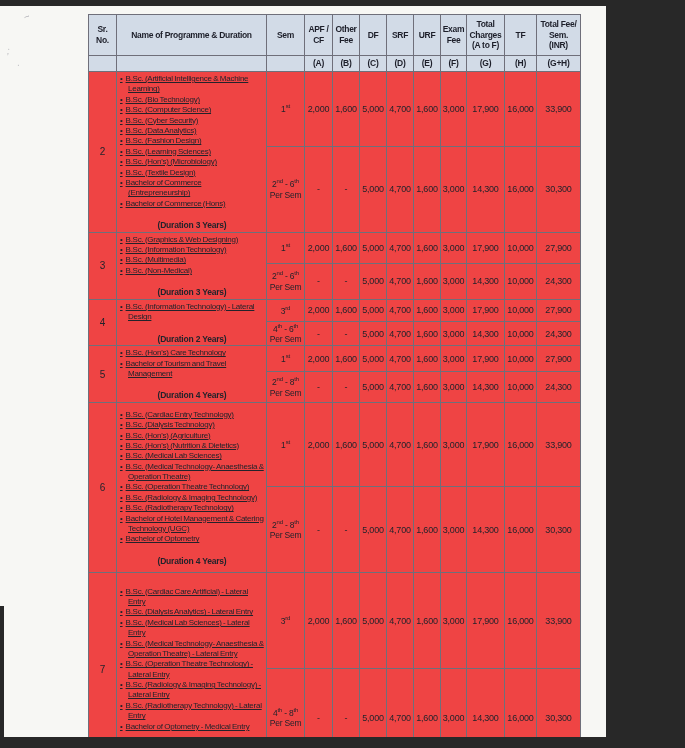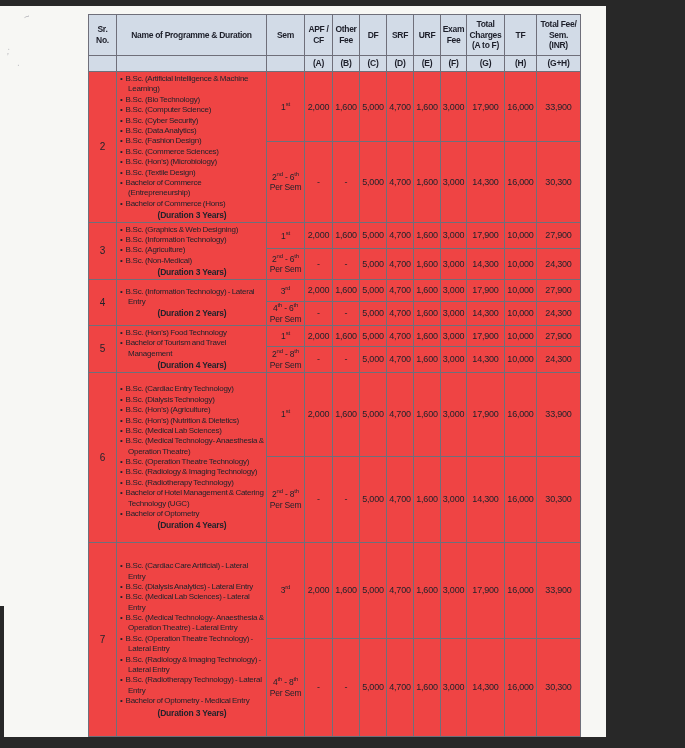--- a/index.html
+++ b/index.html
@@ -35,23 +35,23 @@
     font-size:8.5px;letter-spacing:-0.3px;
     text-align:center;padding:1px;
     white-space:pre-line;line-height:1.25;
     color:#1d1f2a;
   }
   tr.hrow1 th{height:38px;}
   tr.hrow2 th{height:13px;}
   td.sr-cell{text-align:center;font-size:10px;padding:0;}
   td.name-cell{padding:2px 2px 1px 3px;vertical-align:middle;}
   ul.prog{margin:0;padding:0;list-style:none;font-size:8px;letter-spacing:-0.25px;word-spacing:-0.5px;line-height:1.3;}
-  ul.prog li{padding-left:8px;text-indent:-8px;}
+  ul.prog li{padding-left:8px;text-indent:-8px;text-decoration:underline;}
   ul.prog li::before{content:"\2022";margin-right:3px;}
-  .duration{font-weight:bold;font-size:8.5px;letter-spacing:-0.2px;text-align:center;line-height:1.25;margin-top:1px;}
+  .duration{font-weight:bold;font-size:8.5px;letter-spacing:-0.2px;text-align:center;line-height:1.25;margin-top:11px;}
   td.sem-cell{text-align:center;font-size:8.5px;letter-spacing:-0.2px;line-height:1.25;padding:0 1px;}
   td.sem-cell sup{font-size:6px;}
   td.fee-cell{text-align:center;font-size:9px;letter-spacing:-0.2px;padding:0 1px;}
   
   tr.g0r0{height:66px;} tr.g0r1{height:76px;}
   tr.g1r0{height:26px;} tr.g1r1{height:30px;}
   tr.g2r0{height:22px;} tr.g2r1{height:24px;}
   tr.g3r0{height:20px;} tr.g3r1{height:24px;}
   tr.g4r0{height:84px;} tr.g4r1{height:86px;}
   tr.g5r0{height:96px;} tr.g5r1{height:98px;}
@@ -121,21 +121,21 @@
         <tr class="g0r0">
           <td class="sr-cell" rowspan="2">2</td>
           <td class="name-cell" rowspan="2">
             <ul class="prog">
               <li>B.Sc. (Artificial Intelligence &amp; Machine Learning)</li>
               <li>B.Sc. (Bio Technology)</li>
               <li>B.Sc. (Computer Science)</li>
               <li>B.Sc. (Cyber Security)</li>
               <li>B.Sc. (Data Analytics)</li>
               <li>B.Sc. (Fashion Design)</li>
-              <li>B.Sc. (Commerce Sciences)</li>
+              <li>B.Sc. (Learning Sciences)</li>
               <li>B.Sc. (Hon's) (Microbiology)</li>
               <li>B.Sc. (Textile Design)</li>
               <li>Bachelor of Commerce (Entrepreneurship)</li>
               <li>Bachelor of Commerce (Hons)</li>
             </ul>
             <div class="duration">(Duration 3 Years)</div>
           </td>
           <td class="sem-cell">1<sup>st</sup></td>
           <td class="fee-cell">2,000</td>
           <td class="fee-cell">1,600</td>
@@ -158,21 +158,21 @@
           <td class="fee-cell">14,300</td>
           <td class="fee-cell">16,000</td>
           <td class="fee-cell">30,300</td>
         </tr>
         <tr class="g1r0">
           <td class="sr-cell" rowspan="2">3</td>
           <td class="name-cell" rowspan="2">
             <ul class="prog">
               <li>B.Sc. (Graphics &amp; Web Designing)</li>
               <li>B.Sc. (Information Technology)</li>
-              <li>B.Sc. (Agriculture)</li>
+              <li>B.Sc. (Multimedia)</li>
               <li>B.Sc. (Non-Medical)</li>
             </ul>
             <div class="duration">(Duration 3 Years)</div>
           </td>
           <td class="sem-cell">1<sup>st</sup></td>
           <td class="fee-cell">2,000</td>
           <td class="fee-cell">1,600</td>
           <td class="fee-cell">5,000</td>
           <td class="fee-cell">4,700</td>
           <td class="fee-cell">1,600</td>
@@ -190,21 +190,21 @@
           <td class="fee-cell">1,600</td>
           <td class="fee-cell">3,000</td>
           <td class="fee-cell">14,300</td>
           <td class="fee-cell">10,000</td>
           <td class="fee-cell">24,300</td>
         </tr>
         <tr class="g2r0">
           <td class="sr-cell" rowspan="2">4</td>
           <td class="name-cell" rowspan="2">
             <ul class="prog">
-              <li>B.Sc. (Information Technology) - Lateral Entry</li>
+              <li>B.Sc. (Information Technology) - Lateral Design</li>
             </ul>
             <div class="duration">(Duration 2 Years)</div>
           </td>
           <td class="sem-cell">3<sup>rd</sup></td>
           <td class="fee-cell">2,000</td>
           <td class="fee-cell">1,600</td>
           <td class="fee-cell">5,000</td>
           <td class="fee-cell">4,700</td>
           <td class="fee-cell">1,600</td>
           <td class="fee-cell">3,000</td>
@@ -221,21 +221,21 @@
           <td class="fee-cell">1,600</td>
           <td class="fee-cell">3,000</td>
           <td class="fee-cell">14,300</td>
           <td class="fee-cell">10,000</td>
           <td class="fee-cell">24,300</td>
         </tr>
         <tr class="g3r0">
           <td class="sr-cell" rowspan="2">5</td>
           <td class="name-cell" rowspan="2">
             <ul class="prog">
-              <li>B.Sc. (Hon's) Food Technology</li>
+              <li>B.Sc. (Hon's) Care Technology</li>
               <li>Bachelor of Tourism and Travel Management</li>
             </ul>
             <div class="duration">(Duration 4 Years)</div>
           </td>
           <td class="sem-cell">1<sup>st</sup></td>
           <td class="fee-cell">2,000</td>
           <td class="fee-cell">1,600</td>
           <td class="fee-cell">5,000</td>
           <td class="fee-cell">4,700</td>
           <td class="fee-cell">1,600</td>

